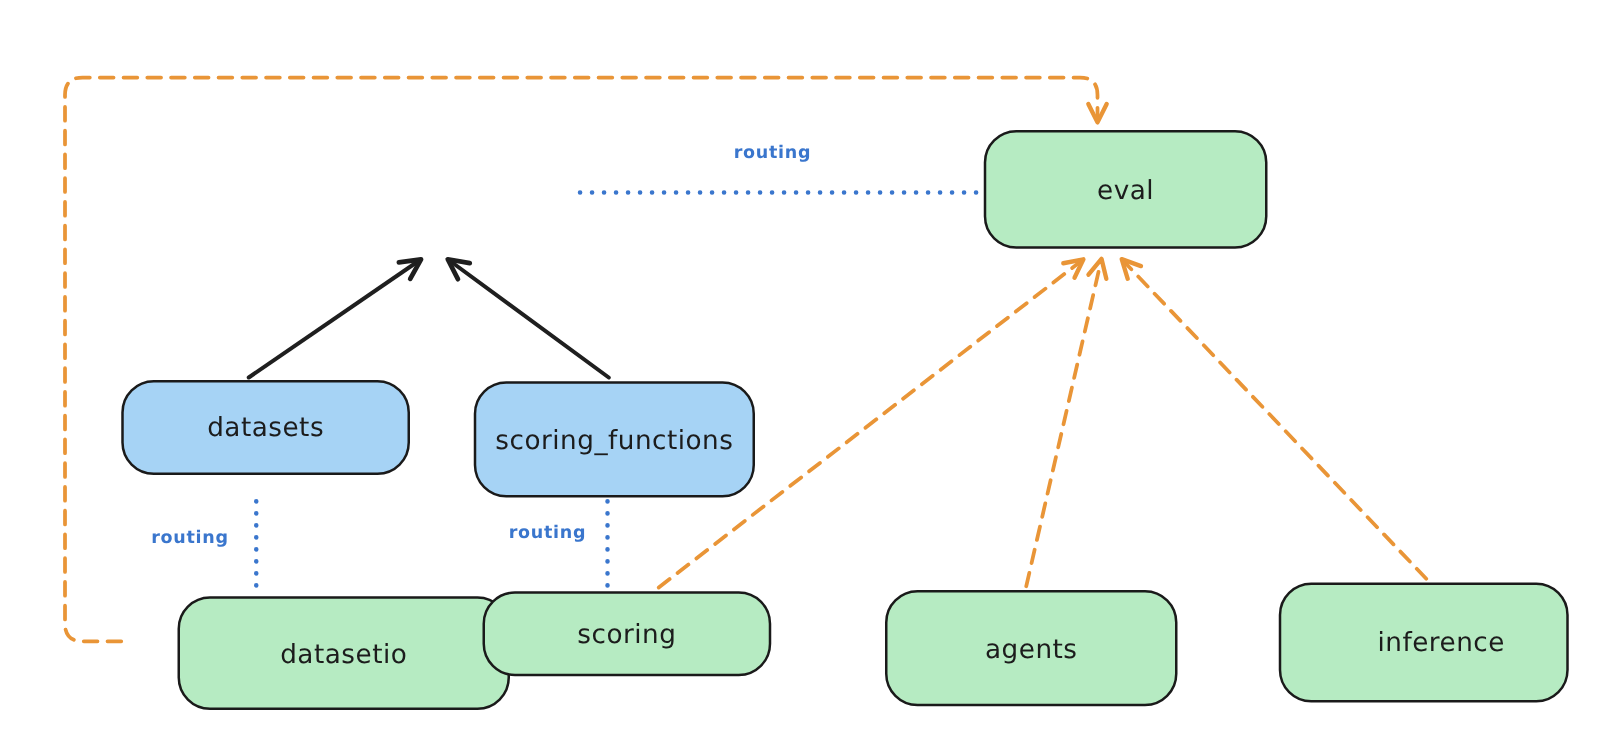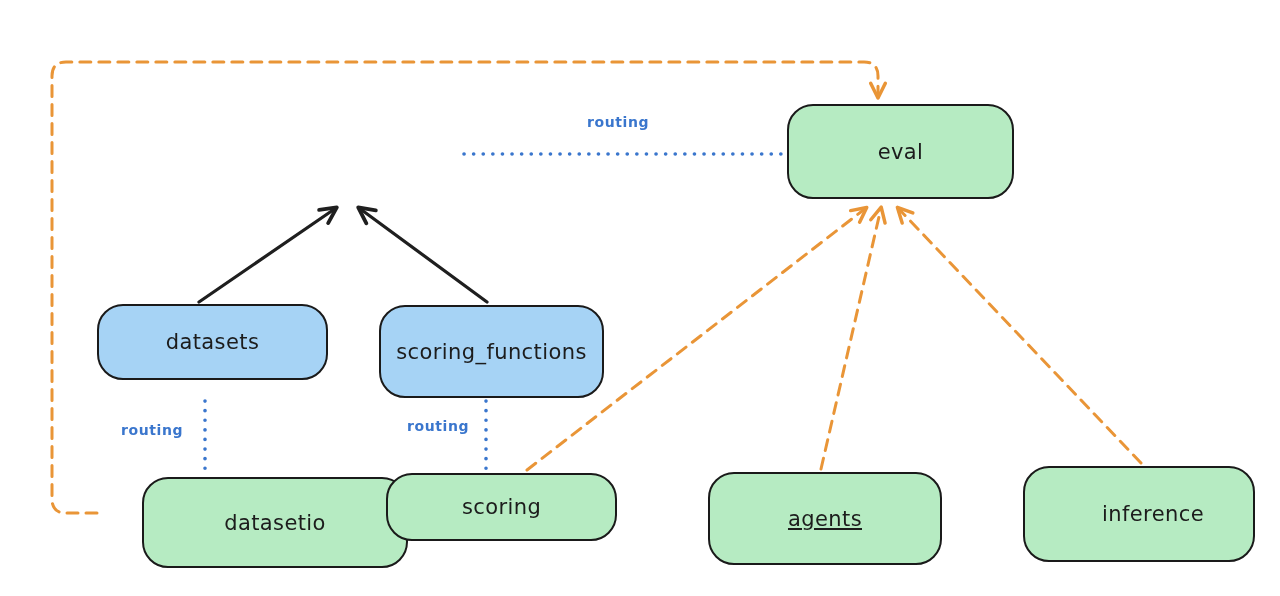--- a/index.html
+++ b/index.html
@@ -46,21 +46,21 @@
   }
   .node.api      { background: var(--api-fill, #a6d3f5); }
   .node.provider { background: var(--provider-fill, #b6ebc2); }
 
   #n-eval-tasks        { left: 231px; top: 106px; width: 231px; height: 96px; }
   #n-eval              { left: 787px; top: 104px; width: 227px; height: 95px; }
   #n-datasets          { left: 97px;  top: 304px; width: 231px; height: 76px; }
   #n-scoring-functions { left: 379px; top: 305px; width: 225px; height: 93px; }
   #n-datasetio         { left: 97px;  top: 477px; width: 266px; height: 91px; margin-left: 45px; }
   #n-scoring           { left: 386px; top: 473px; width: 231px; height: 68px; }
-  #n-agents            { left: 708px; top: 472px; width: 234px; height: 93px; text-decoration: underline; }
+  #n-agents            { left: 708px; top: 472px; width: 234px; height: 93px; }
   #n-inference         { left: 1023px; top: 466px; width: 232px; height: 96px; padding-left: 28px; }
 
   .edge-label {
     position: absolute;
     font-size: 14px;
     font-weight: 600;
     letter-spacing: 0.6px;
     color: var(--routing-blue, #3a76cd);
     text-align: center;
   }

